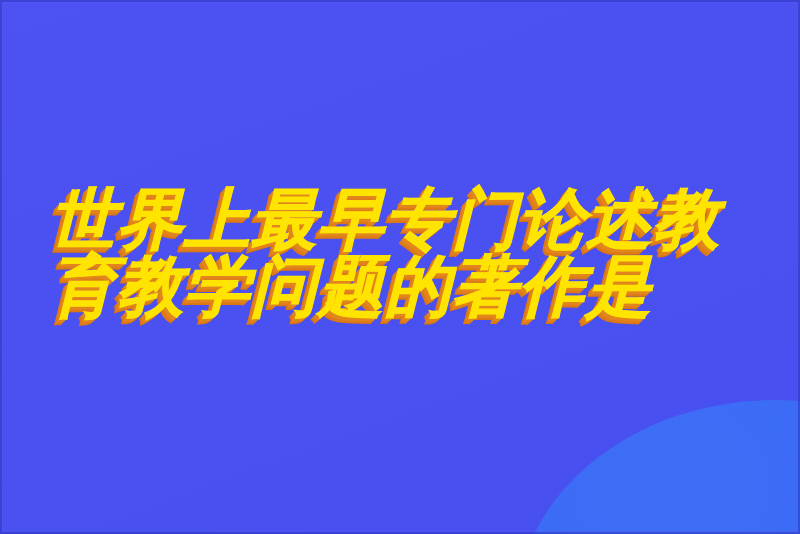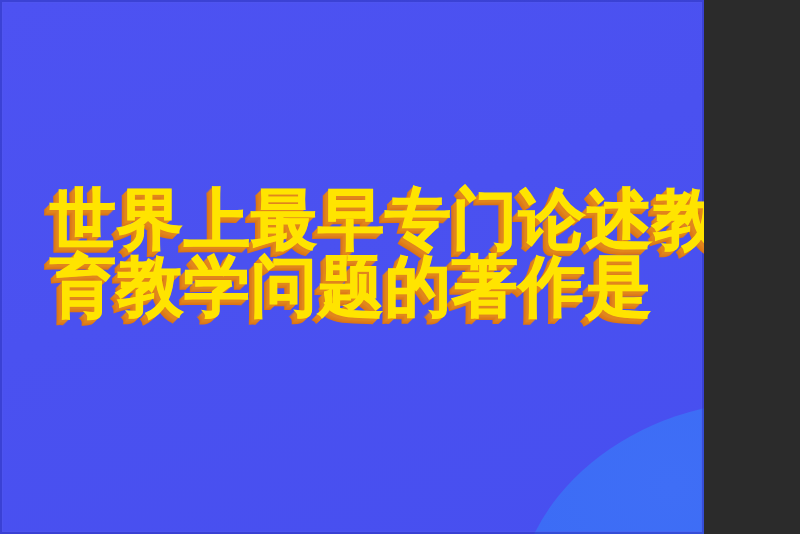--- a/index.html
+++ b/index.html
@@ -3,26 +3,27 @@
 <meta charset="utf-8">
 <style>
   html, body {
     margin: 0;
     padding: 0;
     background: #2b2b2b;
   }
 
   #slide {
     position: relative;
-    width: 704px;
+    width: 800px;
     height: 534px;
     overflow: hidden;
     background: #4a51f0;
     font-family: "Liberation Sans", "DejaVu Sans", sans-serif;
     box-sizing: border-box;
+    font-style: italic;
   }
 
   
   .bg-base {
     position: absolute;
     inset: 0;
     background: linear-gradient(160deg, #4d52f2 0%, #4a51f0 45%, #474ff0 100%);
   }
 
   

